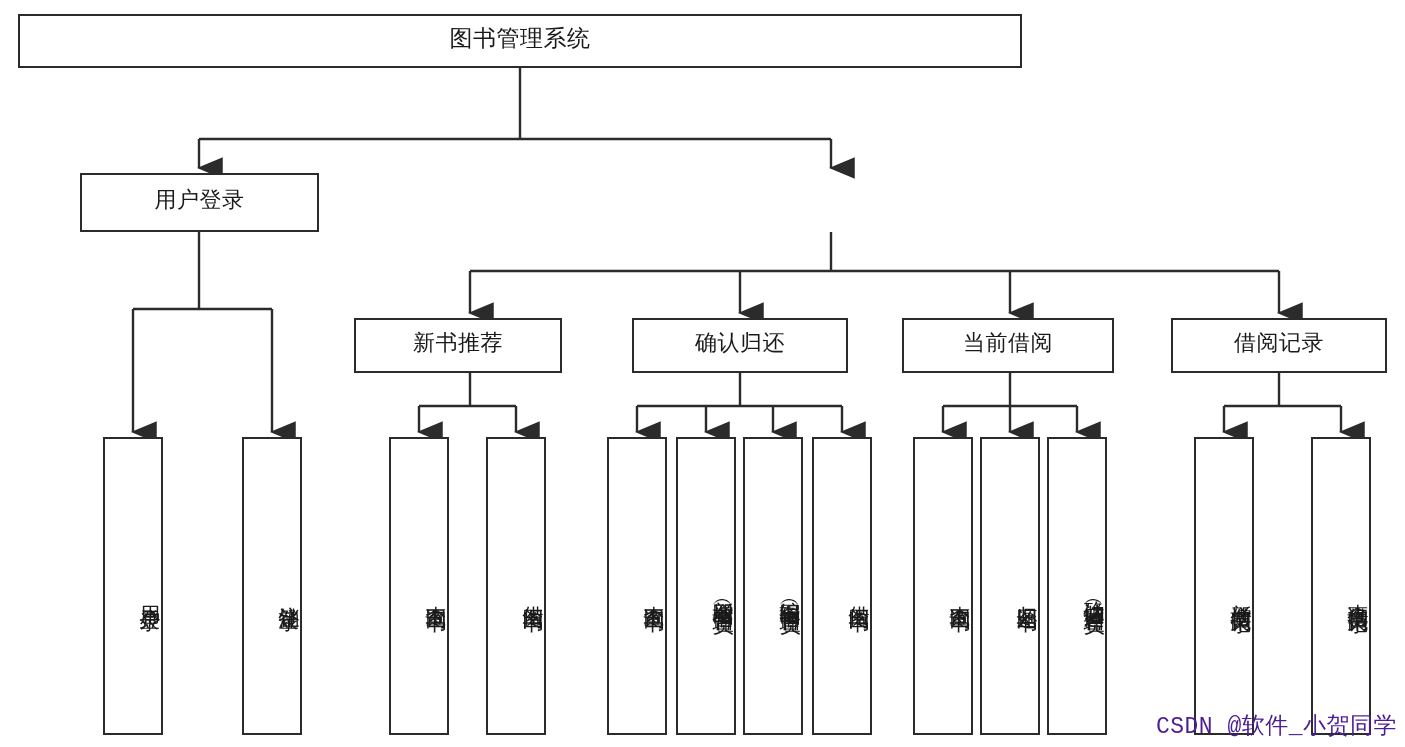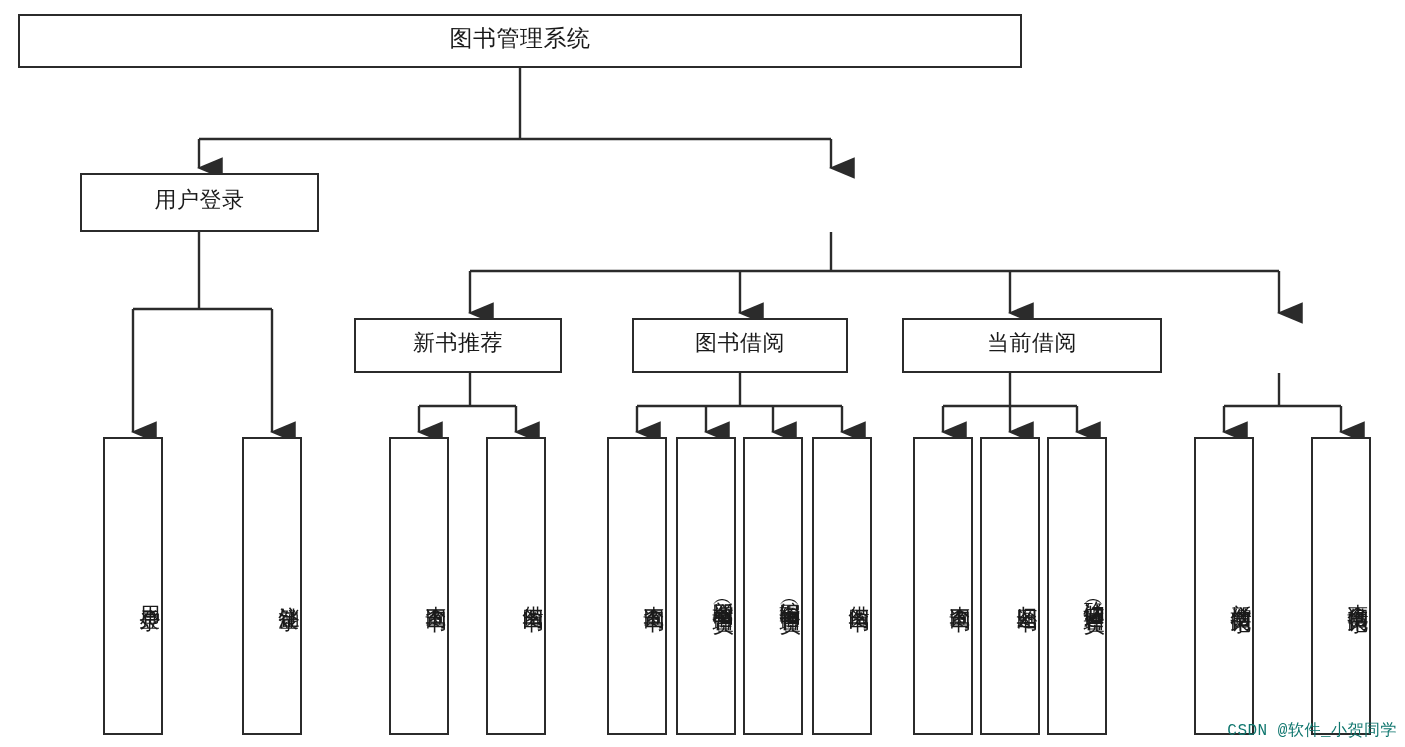--- a/index.html
+++ b/index.html
@@ -58,22 +58,22 @@
   .node.vert .vlabel {
     writing-mode: vertical-rl;
     text-orientation: upright;
     display: block;
     white-space: nowrap;
   }
   .watermark {
     position: absolute;
     right: 8px;
     bottom: 6px;
-    font-size: 16px;
-    color: #0f766e;
+    font-size: 23px;
+    color: #4c1d95;
     white-space: nowrap;
     letter-spacing: 0.5px;
   }
 </style>
 </head>
 <body>
 
 <div id="canvas">
 
   <svg class="edges" viewBox="0 0 1405 747" xmlns="http://www.w3.org/2000/svg">
@@ -124,22 +124,23 @@
       <path d="M 1224 406 L 1224 432" marker-end="url(#arrow)"></path>
       <path d="M 1341 406 L 1341 432" marker-end="url(#arrow)"></path>
     </g>
   </svg>
 
   <div class="node horiz root" style="left:18px; top:14px; width:1004px; height:54px;">图书管理系统</div>
 
   <div class="node horiz" style="left:80px; top:173px; width:239px; height:59px;">用户登录</div>
 
   <div class="node horiz" style="left:354px; top:318px; width:208px; height:55px;">新书推荐</div>
-  <div class="node horiz" style="left:632px; top:318px; width:216px; height:55px;">图书借阅</div>
-  <div class="node horiz" style="left:902px; top:318px; width:260px; height:55px;">当前借阅</div>
+  <div class="node horiz" style="left:632px; top:318px; width:216px; height:55px;">确认归还</div>
+  <div class="node horiz" style="left:902px; top:318px; width:212px; height:55px;">当前借阅</div>
+  <div class="node horiz" style="left:1171px; top:318px; width:216px; height:55px;">借阅记录</div>
 
   <div class="node vert" style="left:103px; top:437px; width:60px; height:298px;">
     <span class="vlabel">用户登录</span>
   </div>
   <div class="node vert" style="left:242px; top:437px; width:60px; height:298px;">
     <span class="vlabel">注销登录</span>
   </div>
 
   <div class="node vert" style="left:389px; top:437px; width:60px; height:298px;">
     <span class="vlabel">查询图书</span>

